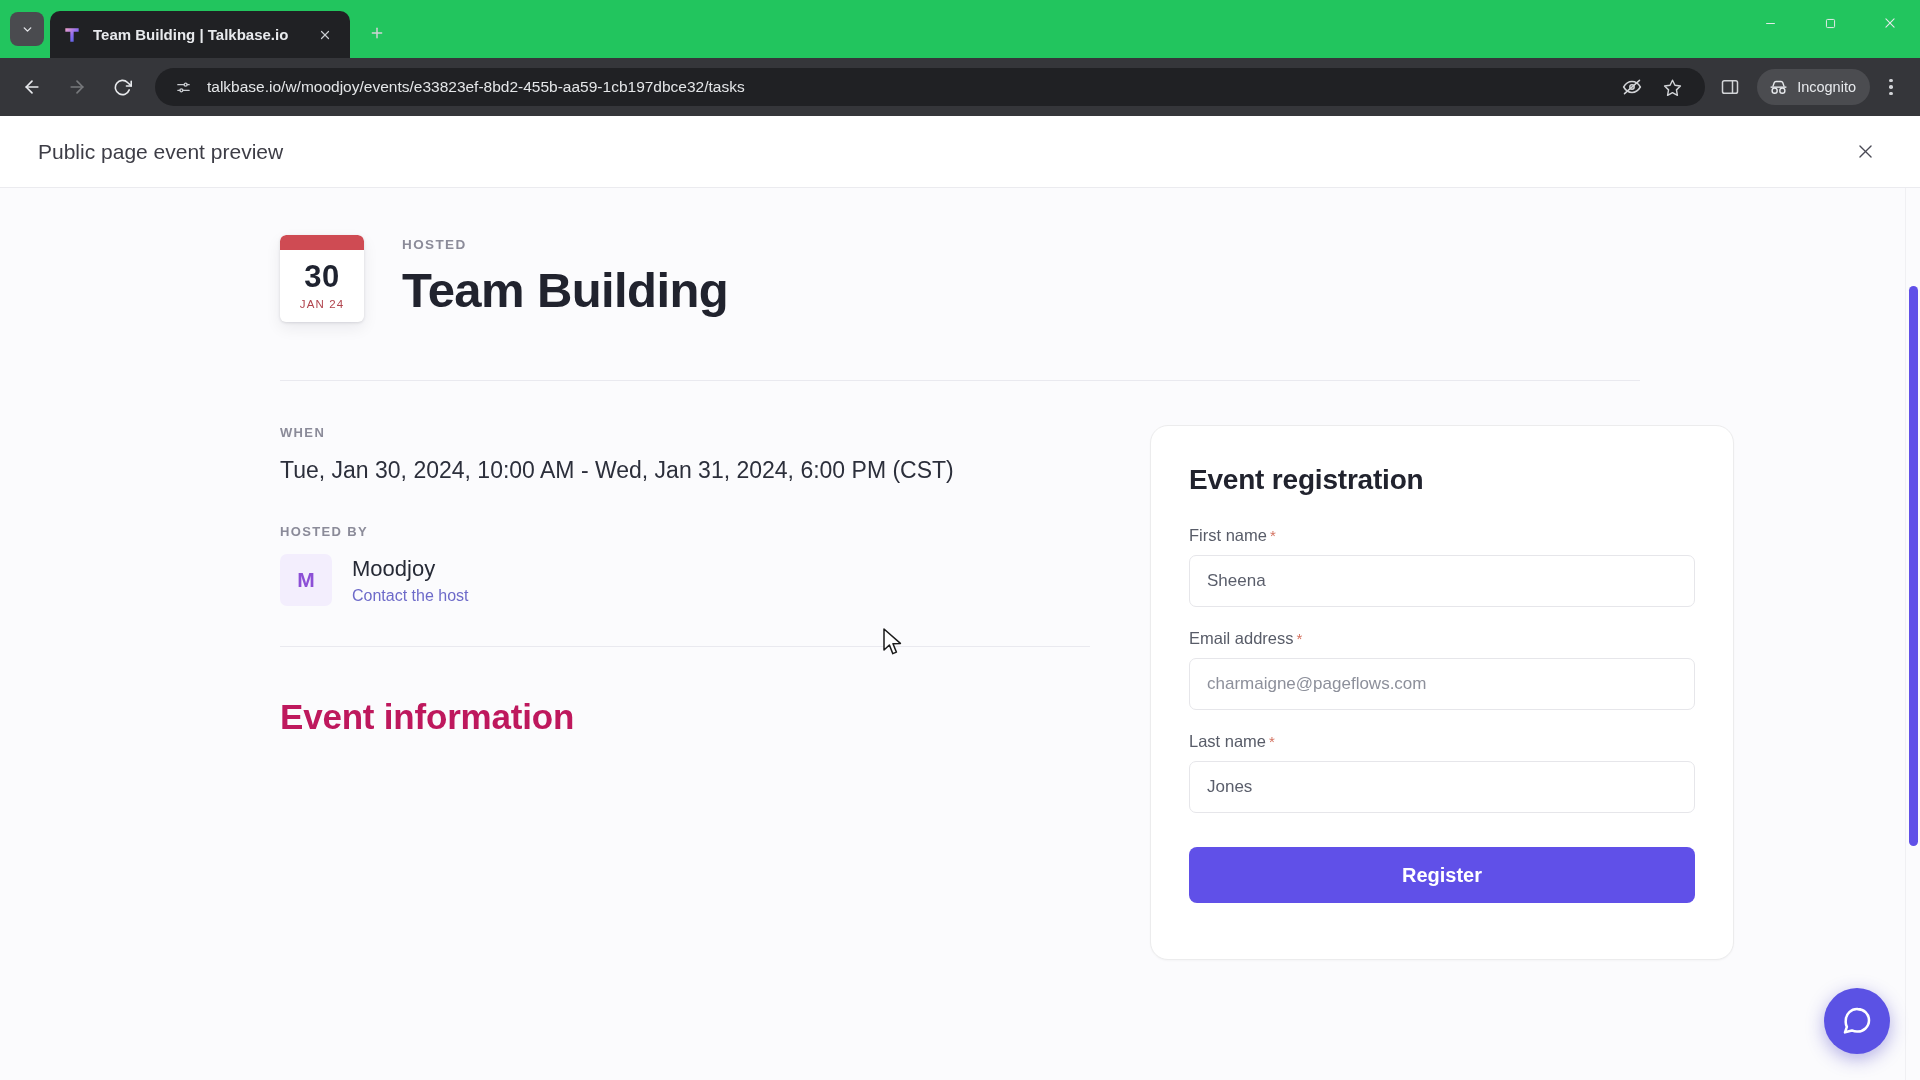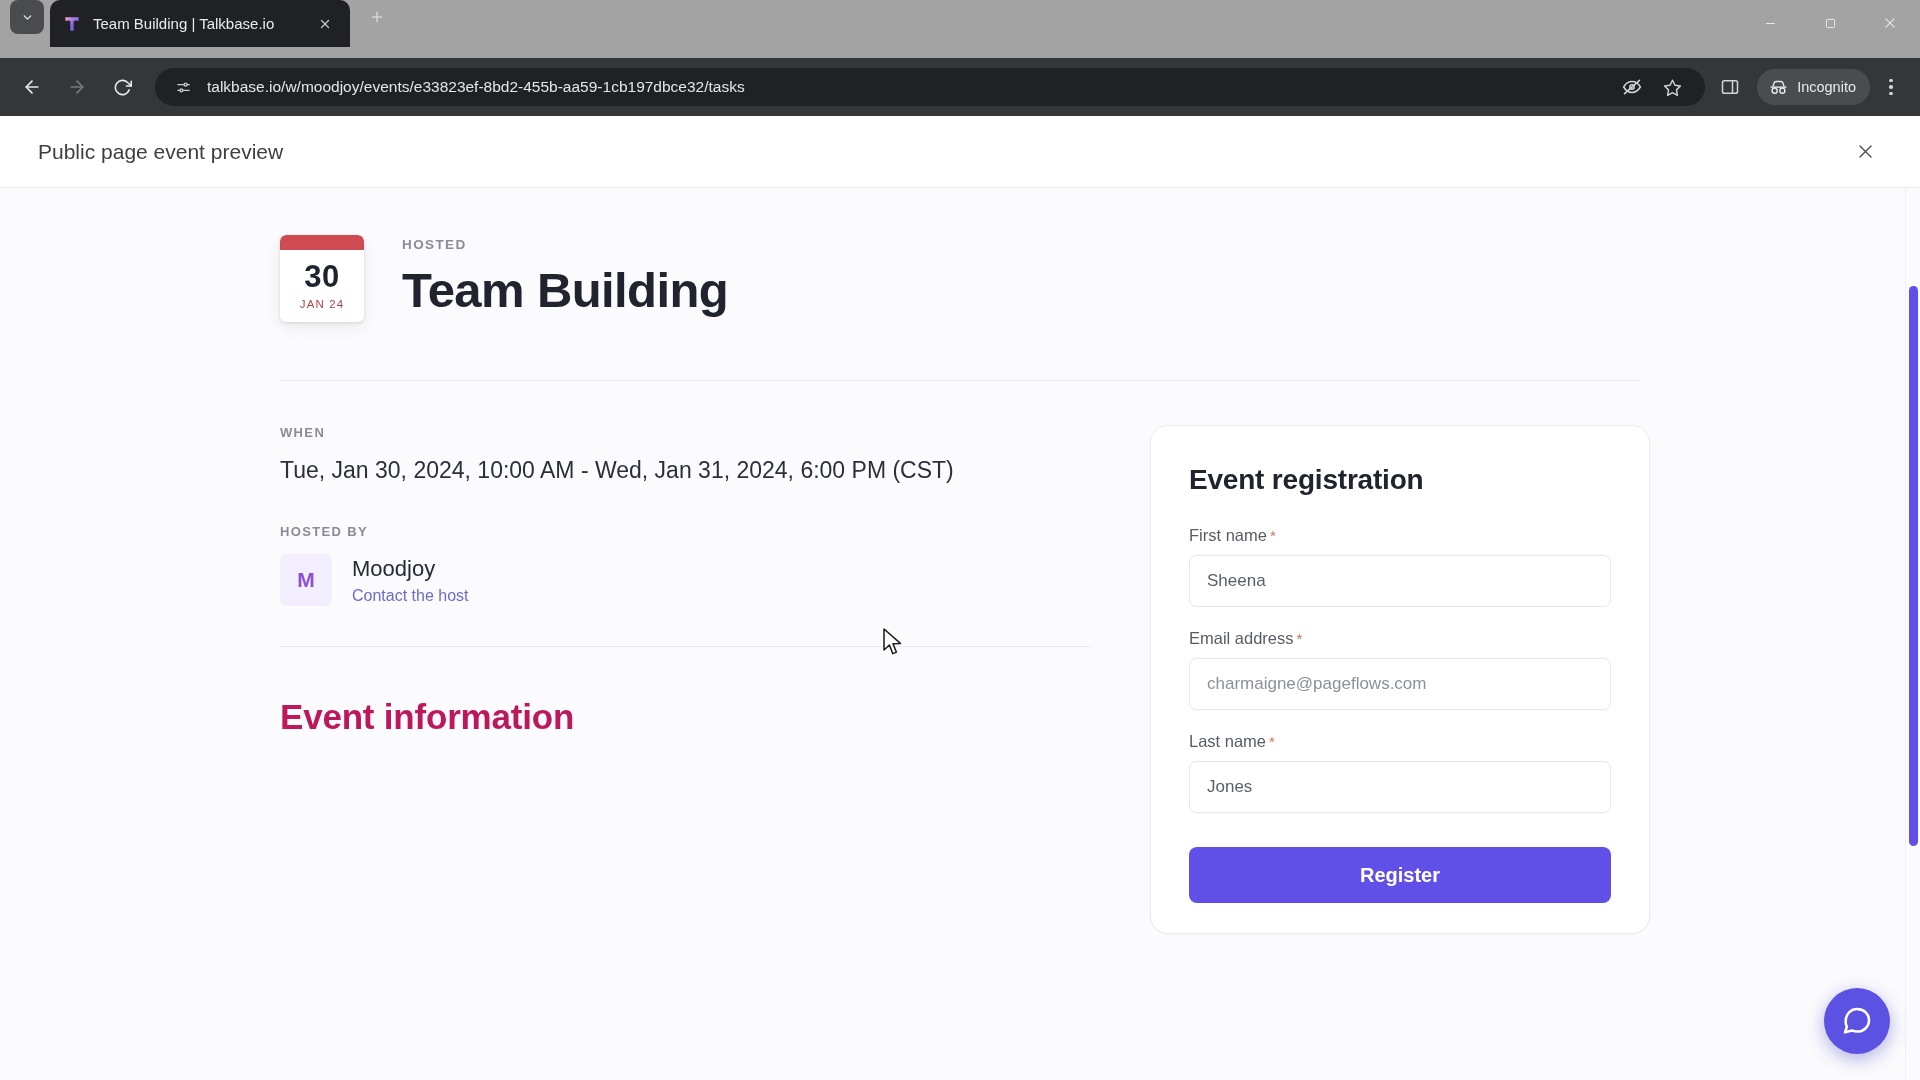--- a/index.html
+++ b/index.html
@@ -7,23 +7,24 @@
     width: 1920px; height: 1080px;
     overflow: hidden;
     font-family: "Liberation Sans", sans-serif;
     background: #ffffff;
   }
 
   
   .browser { width: 1920px; height: 1080px; display: flex; flex-direction: column; }
 
   .tabstrip {
-    height: 58px; background: #a3a3a3;
-    display: flex; position: relative;
+    height: 58px; background: #22c55e;
+    display: flex; align-items: flex-end; position: relative;
     flex: 0 0 58px;
+    font-weight: bold;
   }
   .tab-list-btn {
     width: 34px; height: 34px; margin: 0 6px 12px 10px;
     border-radius: 8px; background: #4a4b4f;
     display: flex; align-items: center; justify-content: center;
     cursor: pointer;
   }
   .tab {
     height: 47px; width: 300px;
     background: #202124; border-radius: 10px 10px 0 0;
@@ -178,21 +179,21 @@
   }
 
   .section-h2 {
     font-size: 35px; color: #be185d; font-weight: 700;
     letter-spacing: -0.2px; margin-top: 50px;
   }
 
   
   .reg-card {
     background: #ffffff; border: 1px solid #ececed; border-radius: 18px;
-    padding: 38px 38px 30px; width: 500px;
+    padding: 38px 38px 56px; width: 584px;
     box-shadow: 0 1px 2px rgba(20,20,40,.03);
   }
   .reg-title {
     font-size: 28px; color: #21232e; font-weight: 700;
     letter-spacing: -0.2px; margin-bottom: 30px;
   }
   .field { margin-bottom: 22px; }
   .field-label { font-size: 16.5px; color: #585c68; margin-bottom: 10px; display: block; }
   .req { color: #d3715f; font-size: 15px; margin-left: 3px; }
   .field-input {

